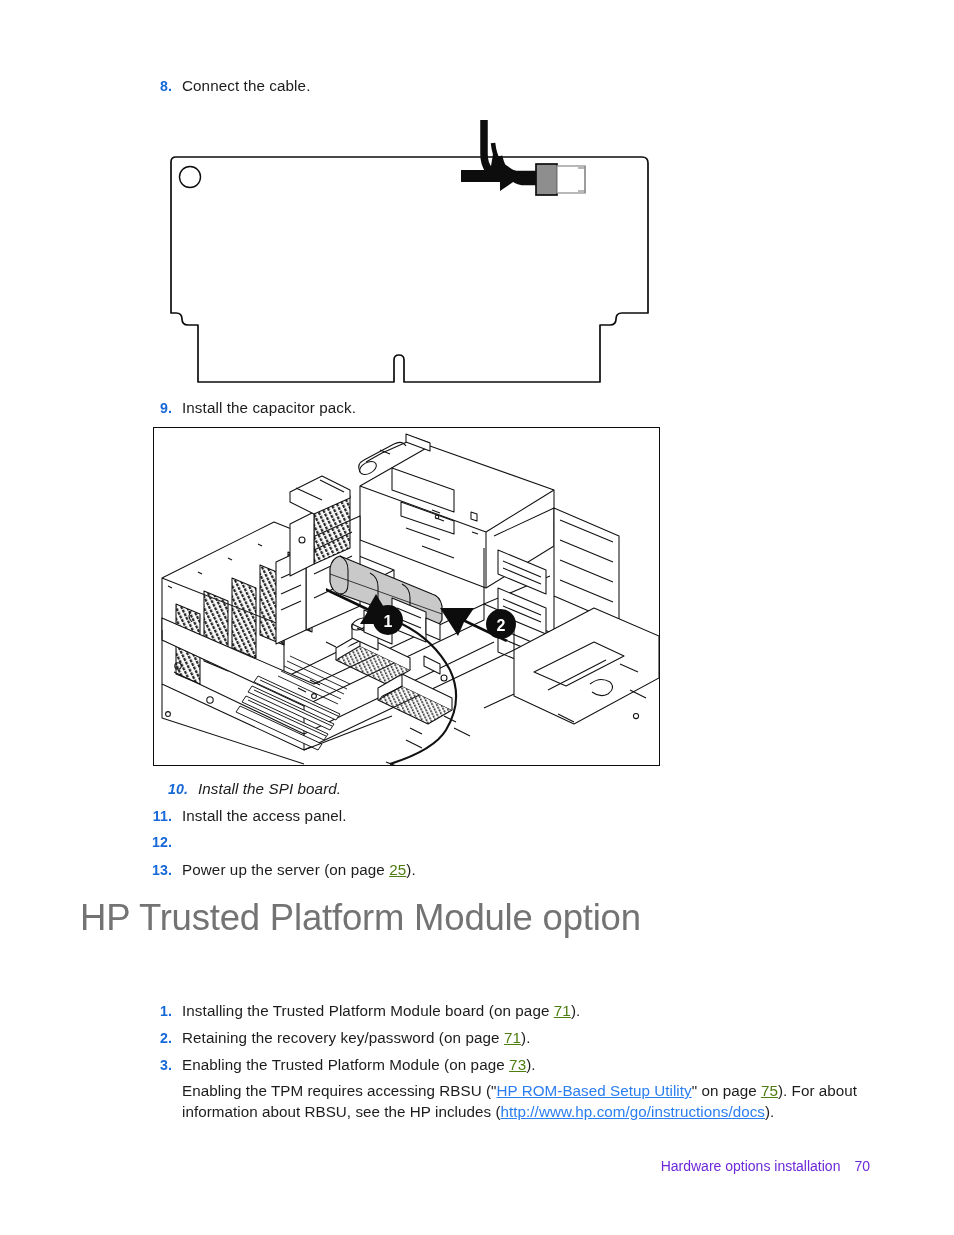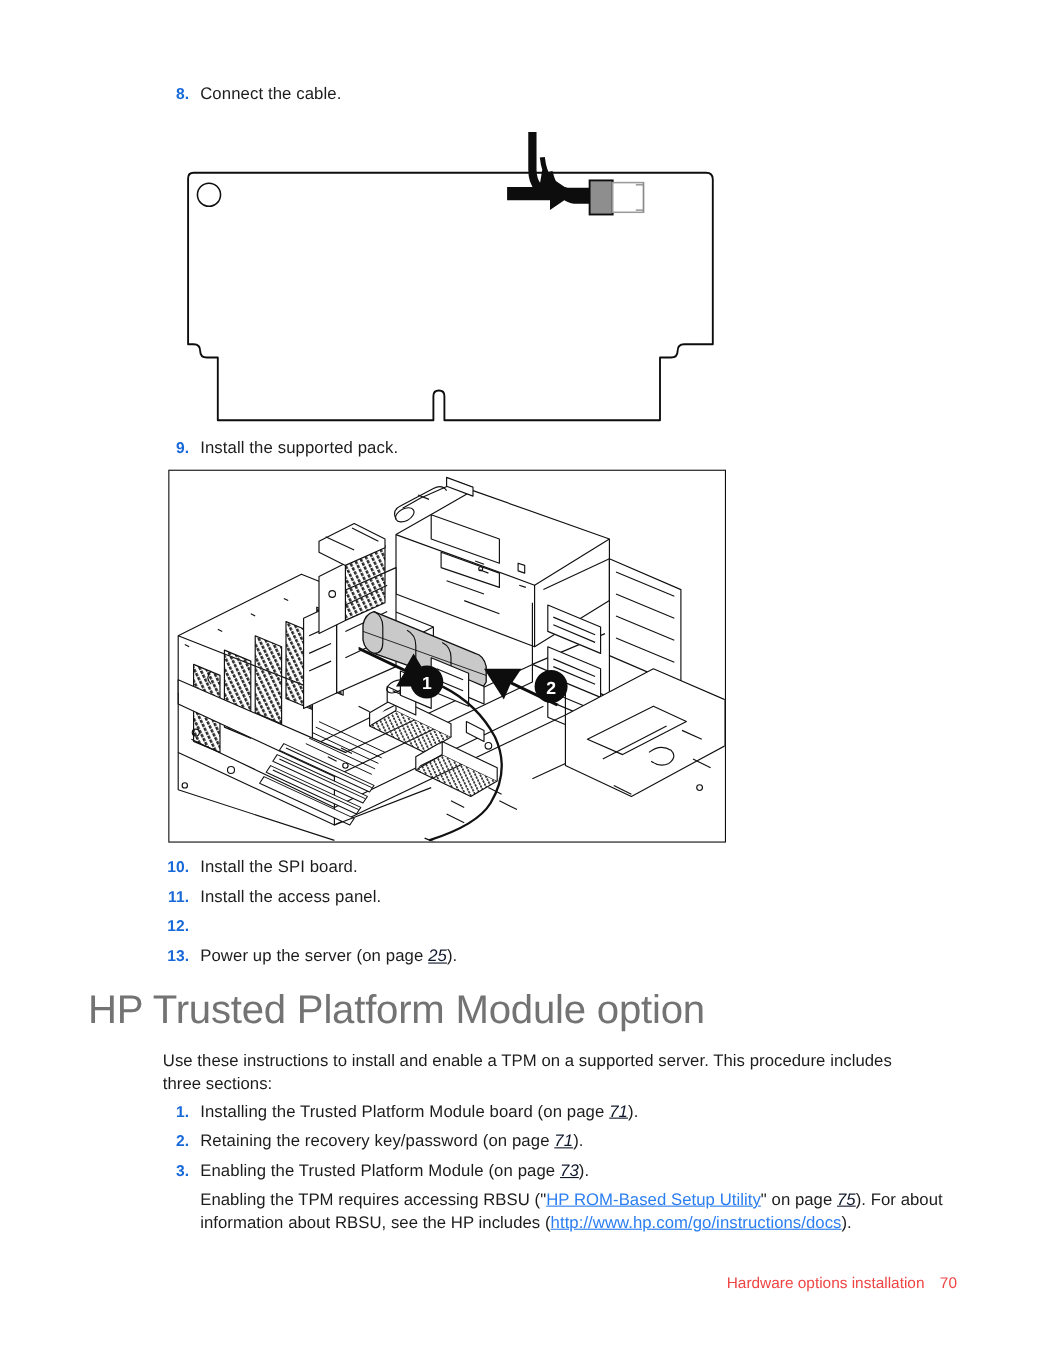--- a/index.html
+++ b/index.html
@@ -38,21 +38,21 @@
     flex: 0 0 34px;
     text-align: right;
     padding-right: 10px;
     box-sizing: border-box;
   }
   .step .txt {
     white-space: nowrap;
   }
 
   
-  .pref { color: #0f172a; font-style: italic; }
+  .pref { color: #4d7c0f; }
   .link { color: #2b7ef0; text-align: center; }
 
   
   .h1 {
     position: absolute;
     left: 80px;
     top: 897px;
     font-size: 36.5px;
     color: #737373;
     letter-spacing: -0.2px;
@@ -69,21 +69,21 @@
     color: #1c1c1c;
     letter-spacing: 0.05px;
   }
 
   
   .footer {
     position: absolute;
     right: 84px;
     top: 1158px;
     font-size: 14px;
-    color: #ef4444;
+    color: #6d28d9;
     white-space: nowrap;
     text-align: right;
   }
   .footer .pg { margin-left: 14px; }
 
   
   .fig1 {
     position: absolute;
     left: 160px;
     top: 110px;
@@ -160,21 +160,21 @@
       <path d="M 425 56 L 425 83" fill="none" stroke="#8a8a8a" stroke-width="1.2"></path>
 
       <path d="M 301 60 L 340 60 L 340 51 L 362 66 L 340 81 L 340 72 L 301 72 Z" fill="#0d0d0d" stroke="none"></path>
 
       <path d="M 333 44 L 345 62 L 330 62 Z" fill="#0d0d0d" stroke="none"></path>
     </svg>
   </div>
 
   <div class="step" style="left:148px; top:398px;">
     <span class="num">9.</span>
-    <span class="txt">Install the supported pack.</span>
+    <span class="txt">Install the capacitor pack.</span>
   </div>
 
   <div class="fig2">
     <svg width="505" height="337" viewBox="0 0 505 337" xmlns="http://www.w3.org/2000/svg">
       <defs>
         <pattern id="vents" width="5" height="4" patternUnits="userSpaceOnUse" patternTransform="rotate(-26)">
           <rect width="2.3" height="3" x="0" y="0" fill="#2a2a2a"></rect>
         </pattern>
         <pattern id="finepins" width="4" height="3" patternUnits="userSpaceOnUse" patternTransform="rotate(-26)">
           <rect width="1.6" height="2.2" x="0" y="0" fill="#3a3a3a"></rect>
@@ -338,42 +338,41 @@
         <circle cx="234" cy="192" r="15" fill="#0d0d0d"></circle>
         <text x="234" y="198.5" font-family="Liberation Sans, sans-serif" font-size="16" font-weight="bold" fill="#ffffff" text-anchor="middle">1</text>
       </g>
       <g>
         <circle cx="347" cy="196" r="15" fill="#0d0d0d"></circle>
         <text x="347" y="202.5" font-family="Liberation Sans, sans-serif" font-size="16" font-weight="bold" fill="#ffffff" text-anchor="middle">2</text>
       </g>
     </svg>
   </div>
 
-  <div class="step" style="left:148px; top:779px;">
+  <div class="step" style="left:164px; top:779px;font-style:italic;">
     <span class="num">10.</span>
     <span class="txt">Install the SPI board.</span>
   </div>
 
   <div class="step" style="left:148px; top:806px;">
     <span class="num">11.</span>
     <span class="txt">Install the access panel.</span>
   </div>
 
   <div class="step" style="left:148px; top:833px;flex-direction:column;">
     <span class="num">12.</span>
   </div>
 
   <div class="step" style="left:148px; top:860px;">
     <span class="num">13.</span>
     <span class="txt"><span>Power up the server (on page </span><a class="pref" href="#">25</a><span>).</span></span>
   </div>
 
   <h1 class="h1">HP Trusted Platform Module option</h1>
 
-  <div class="para" style="left:148px; top:955px; width:700px;">Use these instructions to install and enable a TPM on a supported server. This procedure includes three sections:</div>
 
   <div class="step" style="left:148px; top:1001px;">
     <span class="num">1.</span>
     <span class="txt"><span>Installing the Trusted Platform Module board (on page </span><a class="pref" href="#">71</a><span>).</span></span>
   </div>
 
   <div class="step" style="left:148px; top:1028px;">
     <span class="num">2.</span>
     <span class="txt"><span>Retaining the recovery key/password (on page </span><a class="pref" href="#">71</a><span>).</span></span>
   </div>

